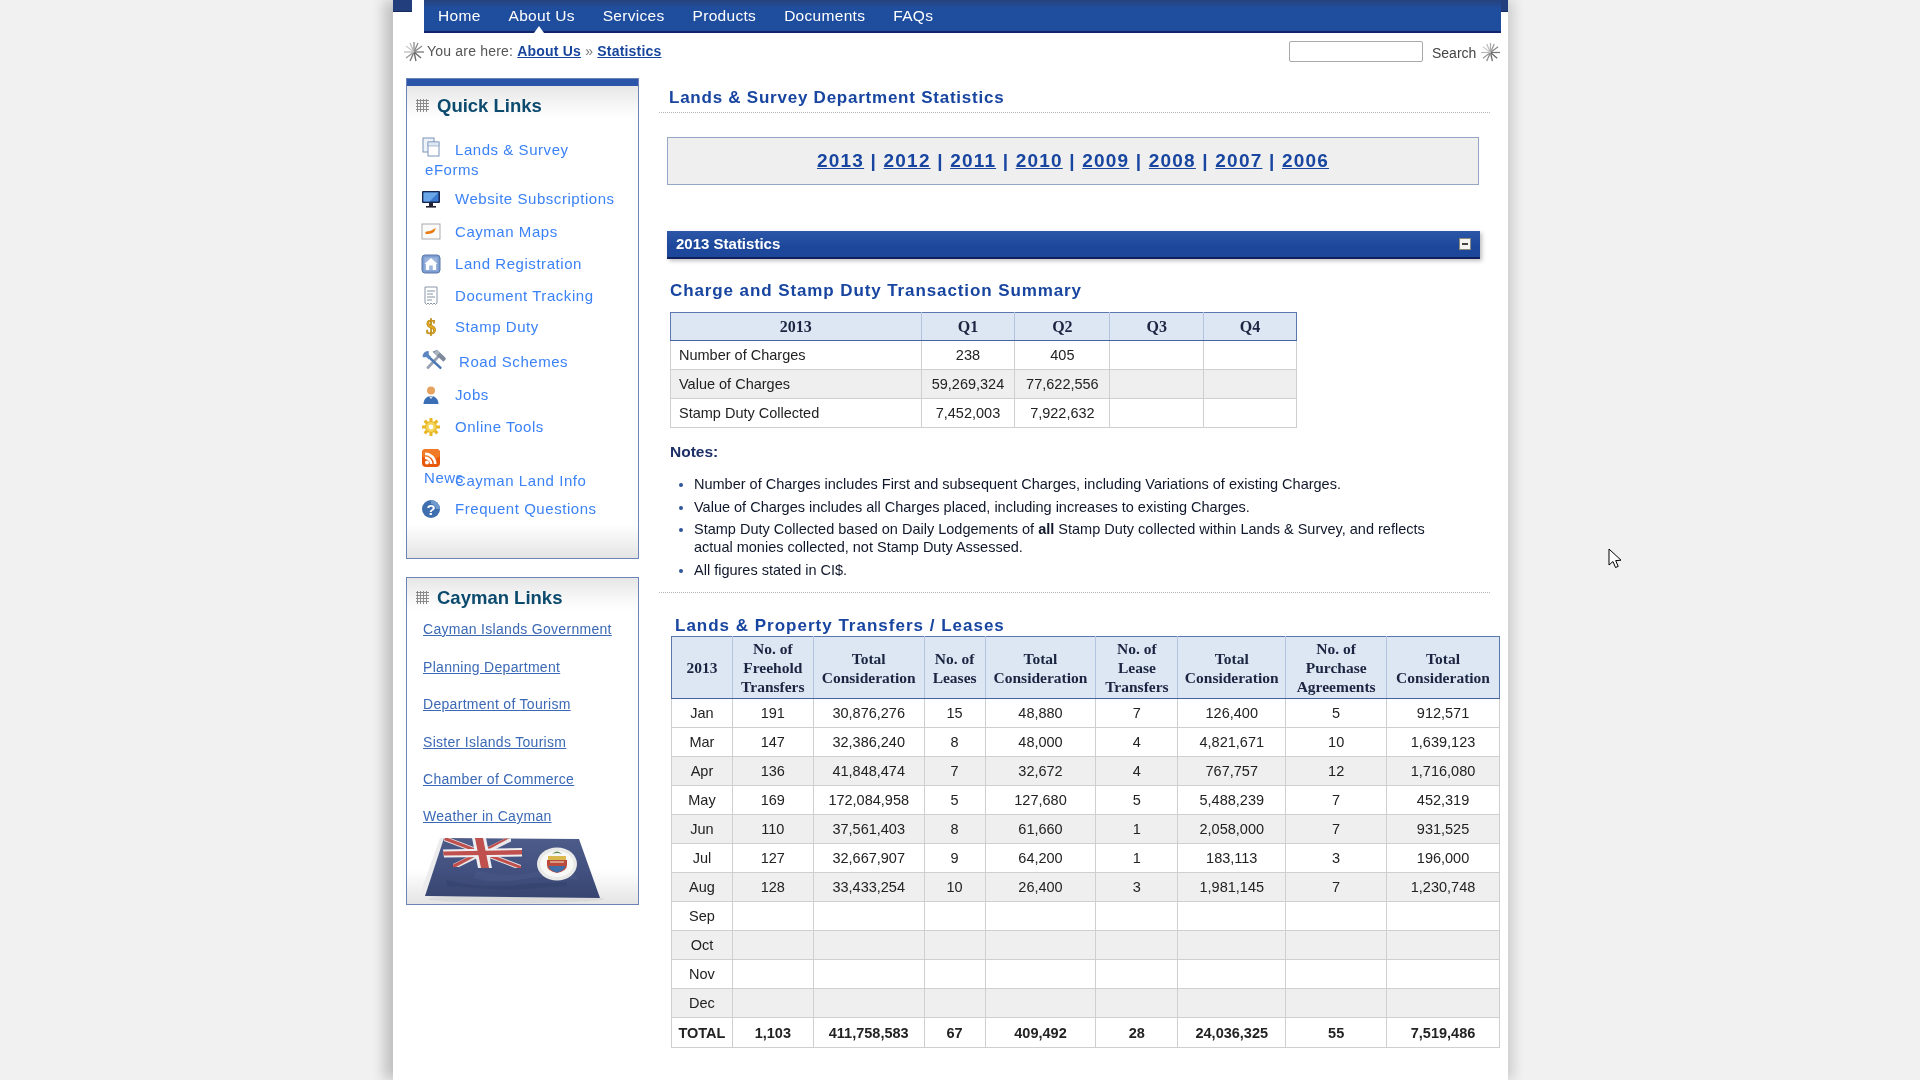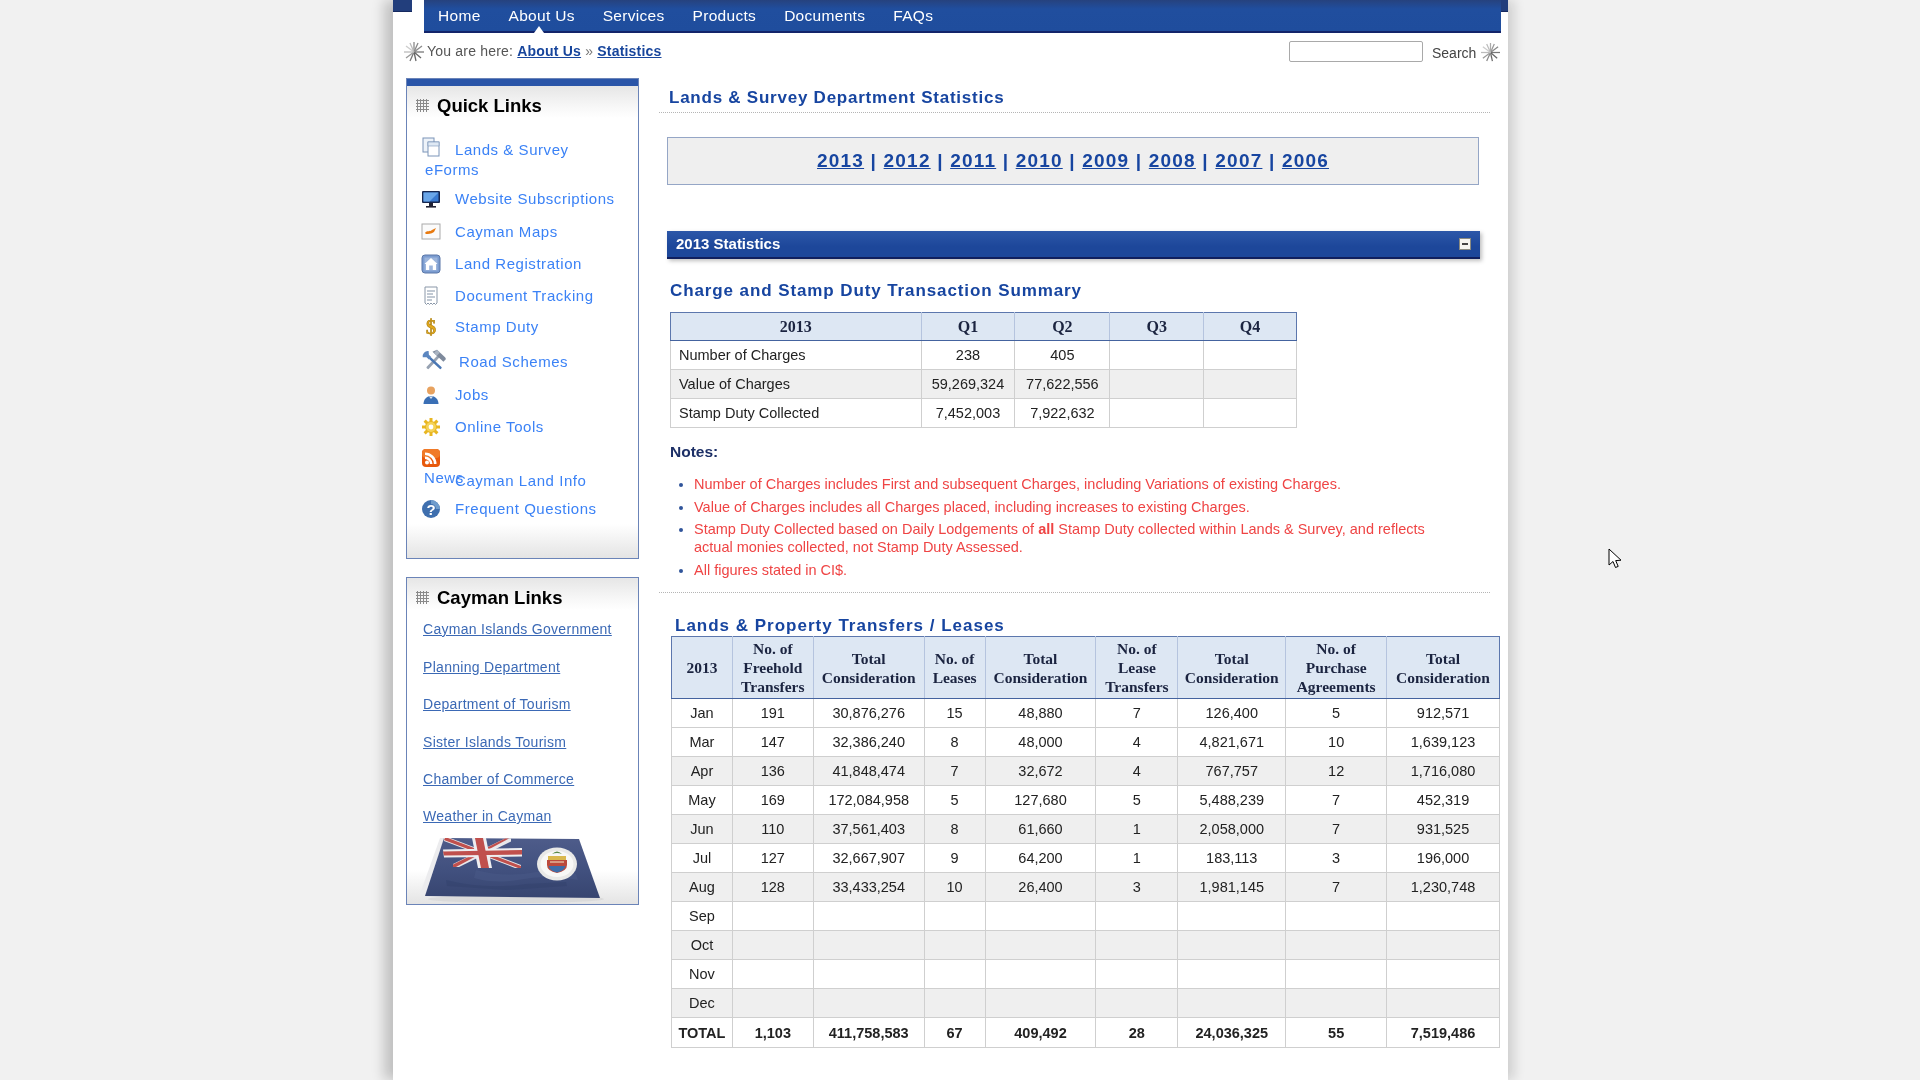--- a/index.html
+++ b/index.html
@@ -26,21 +26,21 @@
 #search-input { position:absolute; left:896px; top:41px; width:134px; height:21px; background:#fff; border:1px solid #a9a9a9; border-radius:2px; }
 #search-lbl { position:absolute; left:1039px; top:45px; font-size:14px; color:#444; }
 
 
 .sbox { position:absolute; left:13px; width:233px; border:1px solid #6b84b8; background:#fff; }
 #qlinks { top:78px; height:481px; }
 #clinks { top:577px; height:328px; }
 .bluebar { height:7px; background:#2a55a8; }
 .boxhead { height:32px; background:linear-gradient(180deg,#e6e6e6 0,#f6f6f6 60%,#fff 100%); }
 .boxfoot { position:absolute; bottom:0; left:0; right:0; height:34px; background:linear-gradient(180deg,#fff 0,#e4e4e4 100%); }
-.htitle { position:absolute; left:44px; font-weight:bold; font-size:18.5px; color:#000000; }
+.htitle { position:absolute; left:44px; font-weight:bold; font-size:18.5px; color:#0c4a6e; }
 .dotsq { position:absolute; left:23px; width:13px; height:13px;
   background-image:radial-gradient(#8a8a8a 1px, transparent 1.2px); background-size:3px 3px; background-position:0 0; }
 .qrow { position:absolute; left:62px; font-size:15px; color:#3b82f6; white-space:nowrap; letter-spacing:.55px; }
 .qico { position:absolute; left:28px; width:20px; height:20px; }
 .clink { position:absolute; left:30px; font-size:14px; color:#3b69b5; text-decoration:underline; white-space:nowrap; letter-spacing:.3px; }
 
 
 h1.title { position:absolute; left:276px; top:88px; font-size:17px; color:#1745a0; font-weight:bold; letter-spacing:.76px; }
 .dotline { position:absolute; left:266px; width:831px; border-top:1px dotted #b5b5b5; }
 #yearbox { position:absolute; left:274px; top:137px; width:812px; height:48px; background:#efefef; border:1px solid #95a6c6;
@@ -62,21 +62,21 @@
 .dtable td { font-size:14.5px; color:#222; border:1px solid #cfcfcf; text-align:center; }
 .dtable tr.g td { background:#efefef; }
 .dtable td.l { text-align:left; padding-left:8px; }
 
 #t1 { left:277px; top:312px; width:627px; }
 #t1 th { height:28px; }
 #t1 td { height:29px; }
 
 #notes-h { position:absolute; left:277px; top:443px; font-size:15.5px; font-weight:bold; color:#1c2f66; }
 #notes { position:absolute; left:301px; top:475px; width:760px; font-size:14.5px; color:#333; }
-#notes li { margin-bottom:4.5px; line-height:18px; color:#ef4444; }
+#notes li { margin-bottom:4.5px; line-height:18px; color:#0f172a; }
 #notes li::marker { color:#30549a; }
 
 #t2 { left:278px; top:636px; width:829px; }
 #t2 th { height:62px; font-size:15.5px; line-height:19px; padding:0 2px; vertical-align:middle; }
 #t2 td { height:29px; }
 #t2 tr.total td { font-weight:bold; height:30px; }
 
 .star { position:absolute; }
 #cursor { position:absolute; left:1608px; top:548px; }
 </style>

